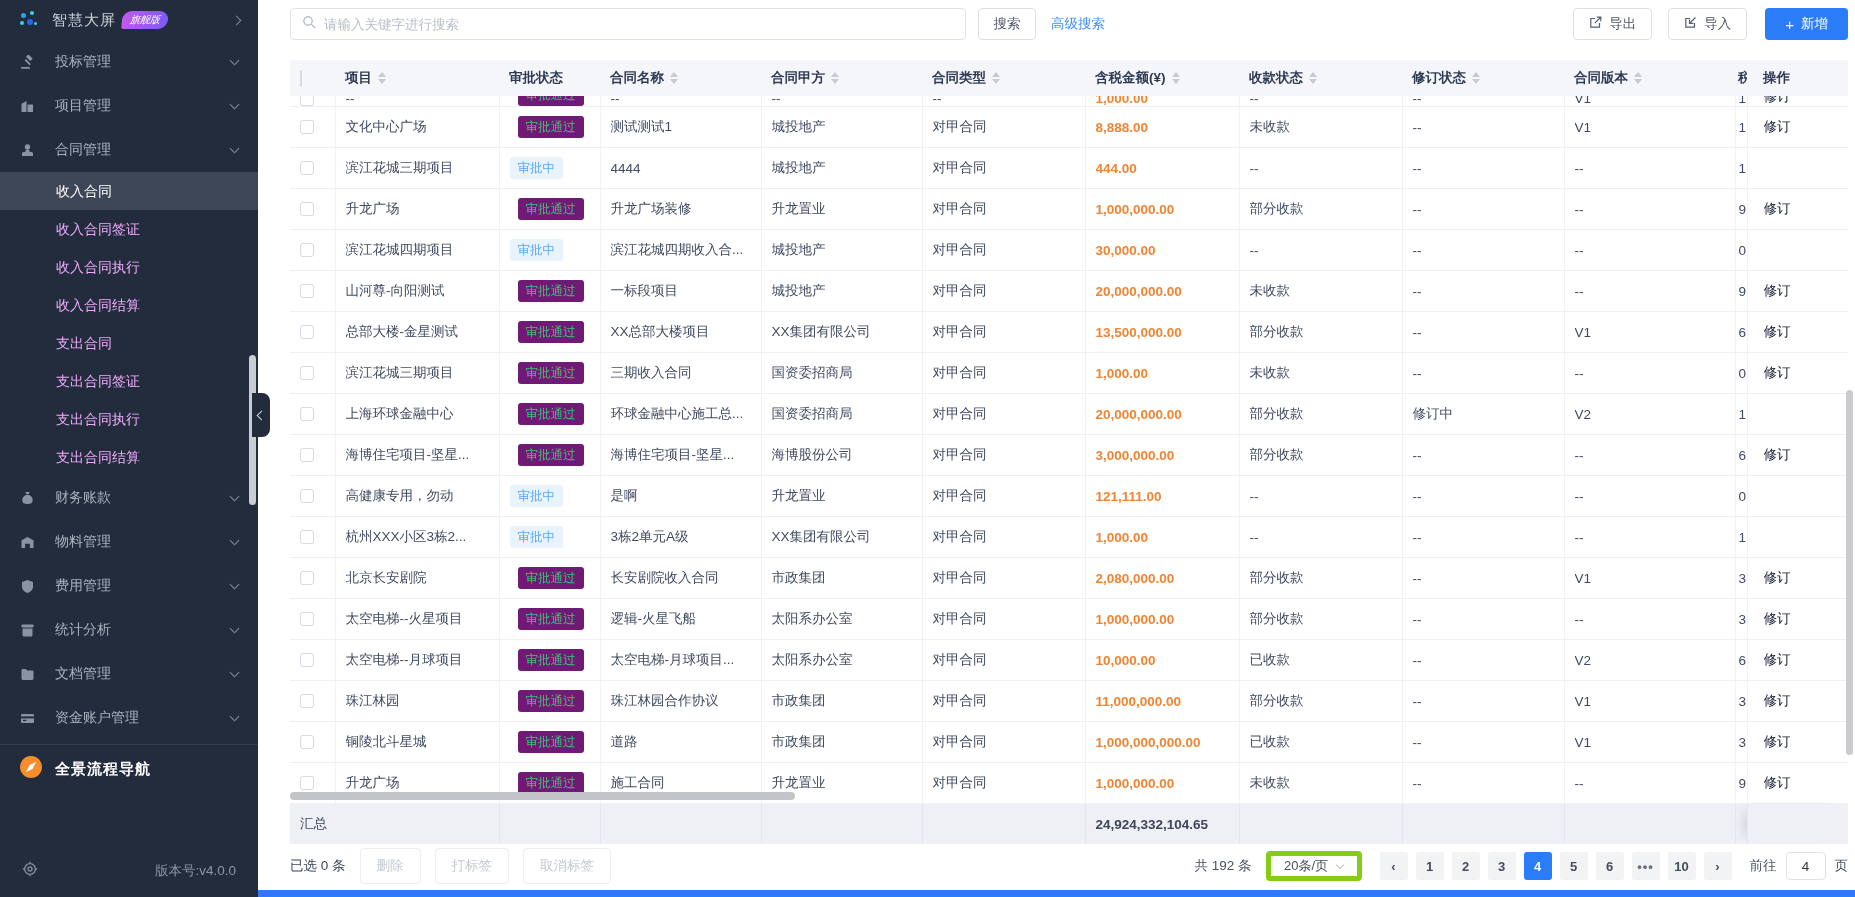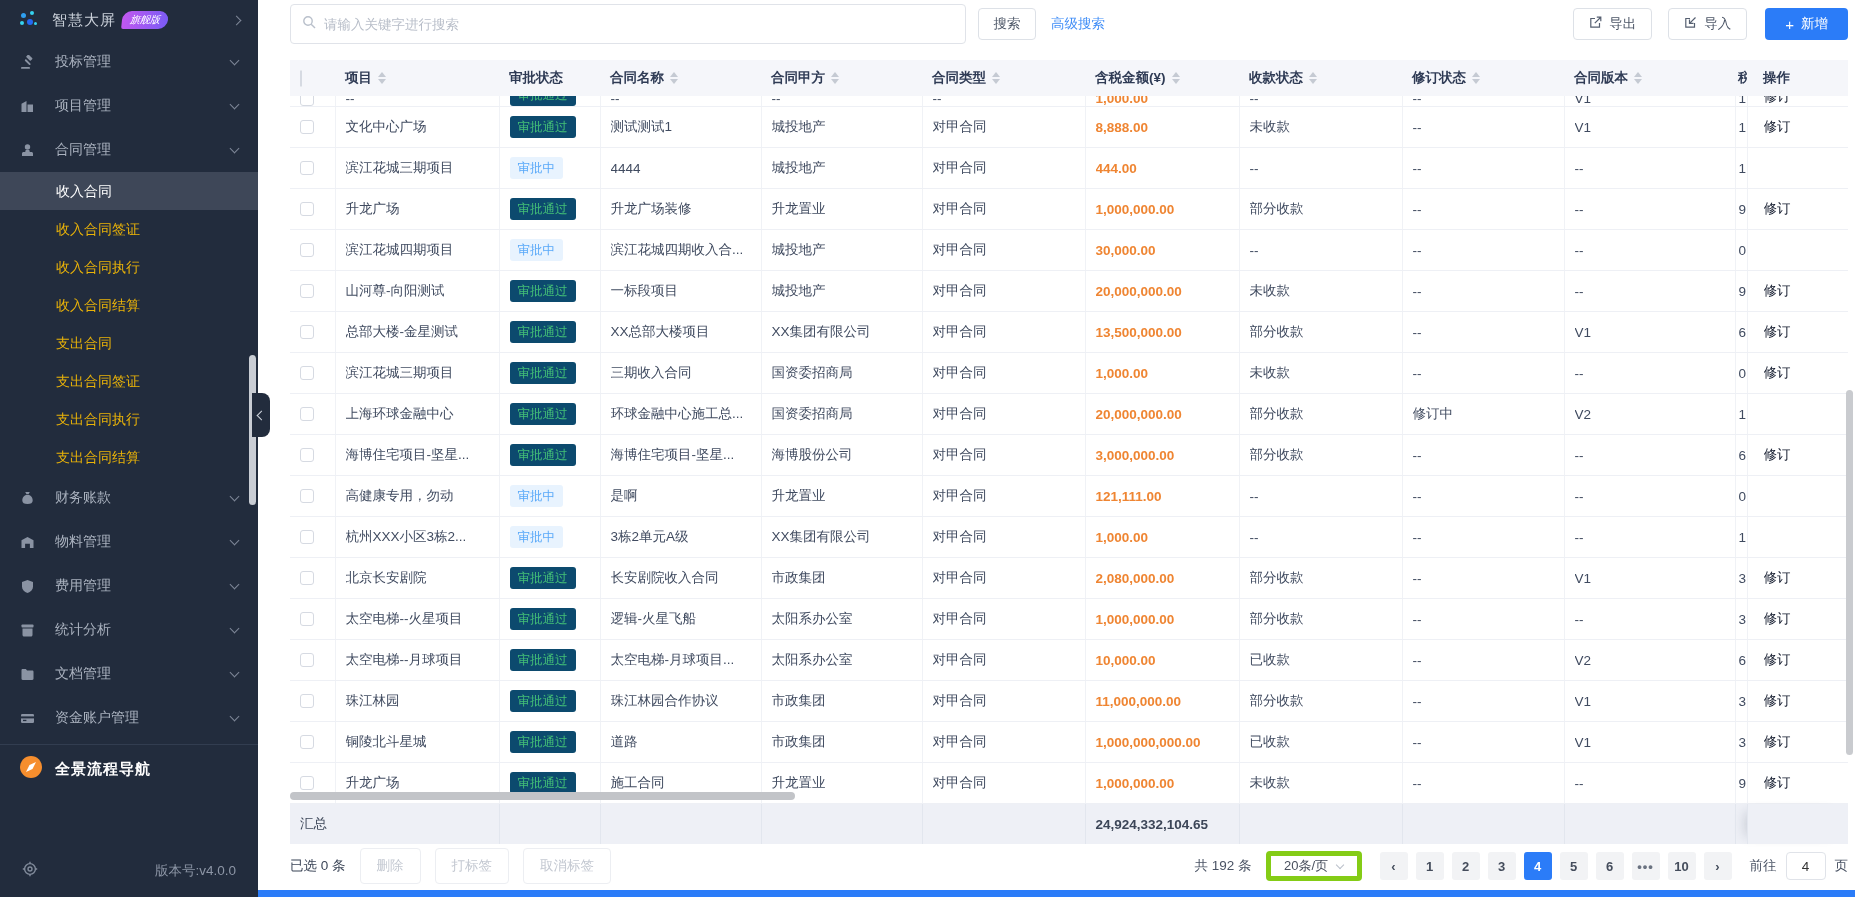--- a/index.html
+++ b/index.html
@@ -23,35 +23,35 @@
   .chev { width:7px; height:7px; border-right:1.6px solid #7e8798; border-bottom:1.6px solid #7e8798; display:inline-block; }
   .chev-d { transform:rotate(45deg); margin-top:-3px; }
   .chev-r { transform:rotate(-45deg); }
   .chev-l { border-color:#cfd5de; transform:rotate(135deg); }
   .logo-row .chev { margin-left:auto; }
   .m-item { height:44px; display:flex; align-items:center; padding:0 20px; cursor:pointer; }
   .m-item .mi { width:15px; height:15px; flex:0 0 auto; display:flex; }
   .m-label { margin-left:20px; color:#aab2bf; font-size:14px; }
   .m-item .chev { margin-left:auto; }
   .submenu { list-style:none; }
-  .s-item { height:38px; line-height:38px; padding-left:56px; color:#eab308; font-size:14px; cursor:pointer; }
+  .s-item { height:38px; line-height:38px; padding-left:56px; color:#f0abfc; font-size:14px; cursor:pointer; }
   .s-item.active { background:#3e4758; color:#fff; }
   .side-div { border-top:1px solid #323d50; margin-top:4px; }
   .pano { height:48px; display:flex; align-items:center; padding:0 20px; cursor:pointer; }
   .pano-label { margin-left:13px; color:#fff; font-size:15px; font-weight:700; letter-spacing:1px; }
   .side-bottom { position:absolute; left:22px; right:22px; bottom:16px; display:flex; align-items:center; }
   .version { margin-left:auto; color:#8d96a6; font-size:13.5px; }
   .side-thumb { position:absolute; left:249px; top:355px; width:7px; height:150px; background:#c9cdd4; border-radius:4px; z-index:6; }
   .collapse-tab { position:absolute; left:252px; top:393px; width:18px; height:44px; background:#222c3d;
     border-radius:0 8px 8px 0; z-index:7; display:flex; align-items:center; justify-content:center; cursor:pointer; }
 
   
   .main { position:absolute; left:258px; top:0; width:1597px; height:890px; background:#fff; }
   .toolbar { position:absolute; left:32px; top:8px; width:1558px; height:32px; display:flex; align-items:center; }
-  .search-box { width:676px; height:40px; border:1px solid #e0e3e9; border-radius:4px; display:flex; align-items:center; padding:0 11px; background:#fff; }
+  .search-box { width:676px; height:32px; border:1px solid #e0e3e9; border-radius:4px; display:flex; align-items:center; padding:0 11px; background:#fff; }
   .search-box input { border:none; outline:none; flex:1; margin-left:8px; font-size:13.5px; color:#333; font-family:inherit; }
   .search-box input::placeholder { color:#b8bec9; }
   .btn-plain { height:32px; border:1px solid #dde1e7; border-radius:4px; background:#fff; color:#4b5566;
     font-size:13.5px; display:flex; align-items:center; justify-content:center; cursor:pointer; font-family:inherit; }
   .btn-search { width:58px; margin-left:12px; }
   .adv { margin-left:15px; color:#3f8df7; font-size:13.5px; cursor:pointer; }
   .tb-spacer { flex:1; }
   .btn-ghost { padding:0 15px; gap:7px; }
   .btn-import { margin-left:16px; }
   .btn-primary { height:32px; padding:0 20px; margin-left:18px; background:#2b7cf8; border:none; border-radius:4px;
@@ -67,21 +67,21 @@
   .tbl td:last-child { border-right:none; }
   .hc { display:flex; align-items:center; }
   .c { display:flex; align-items:center; height:40px; overflow:hidden; }
   tr.partial .c { height:10px; align-items:flex-end; }
   .sort { display:inline-flex; flex-direction:column; margin-left:6px; gap:2px; }
   .sort i { display:block; width:0; height:0; border-left:4px solid transparent; border-right:4px solid transparent; }
   .su { border-bottom:5px solid #c5cad3; }
   .sd { border-top:5px solid #c5cad3; }
   .cb { width:14px; height:14px; border:1px solid #d6dae2; border-radius:3px; background:#fff; flex:0 0 auto; cursor:pointer; }
   .badge { display:inline-block; height:22px; line-height:22px; padding:0 8px; border-radius:3px; font-size:12.5px; }
-  .badge.ok  { background:#0c4a6e; color:#44c077; }
+  .badge.ok  { background:#701a75; color:#44c077;margin-left:8px; }
   .badge.ing { background:#e8f3fe; color:#58a8f9; }
   .amt { color:#ef8532; font-weight:700; }
   .link { color:#0f172a; cursor:pointer; }
   .taxcol { padding-left:3px !important; }
   .op { padding-left:16px !important; box-shadow:-10px 0 12px -8px rgba(31,44,70,.18); }
 
   .sum { position:absolute; left:32px; top:804px; width:1558px;border-radius:12px; }
   .sum td { height:40px; background:#eef0f6; border-right:1px solid #e2e6ee; padding-left:10px; font-size:13.5px; color:#3c4658; }
   .sum td:last-child { border-right:none; }
 

